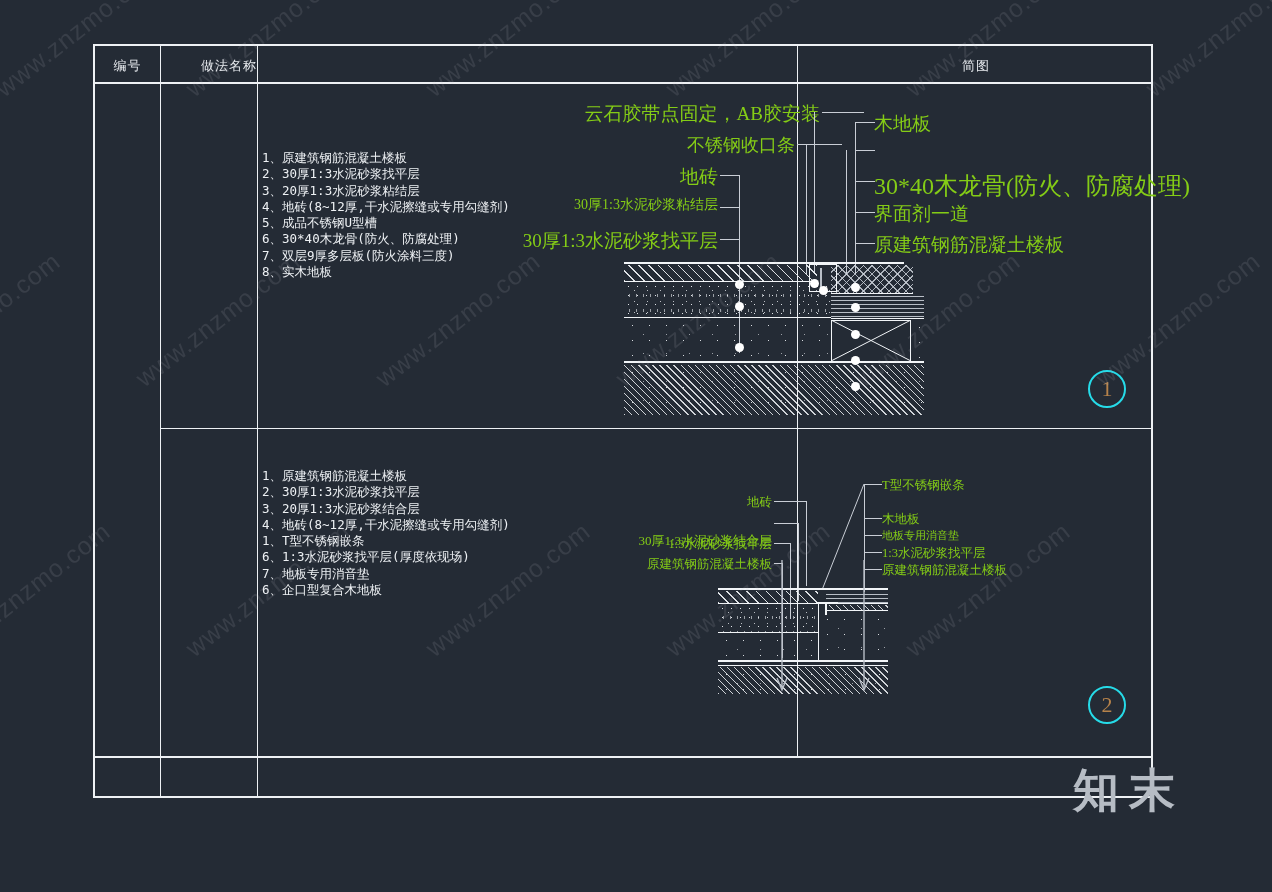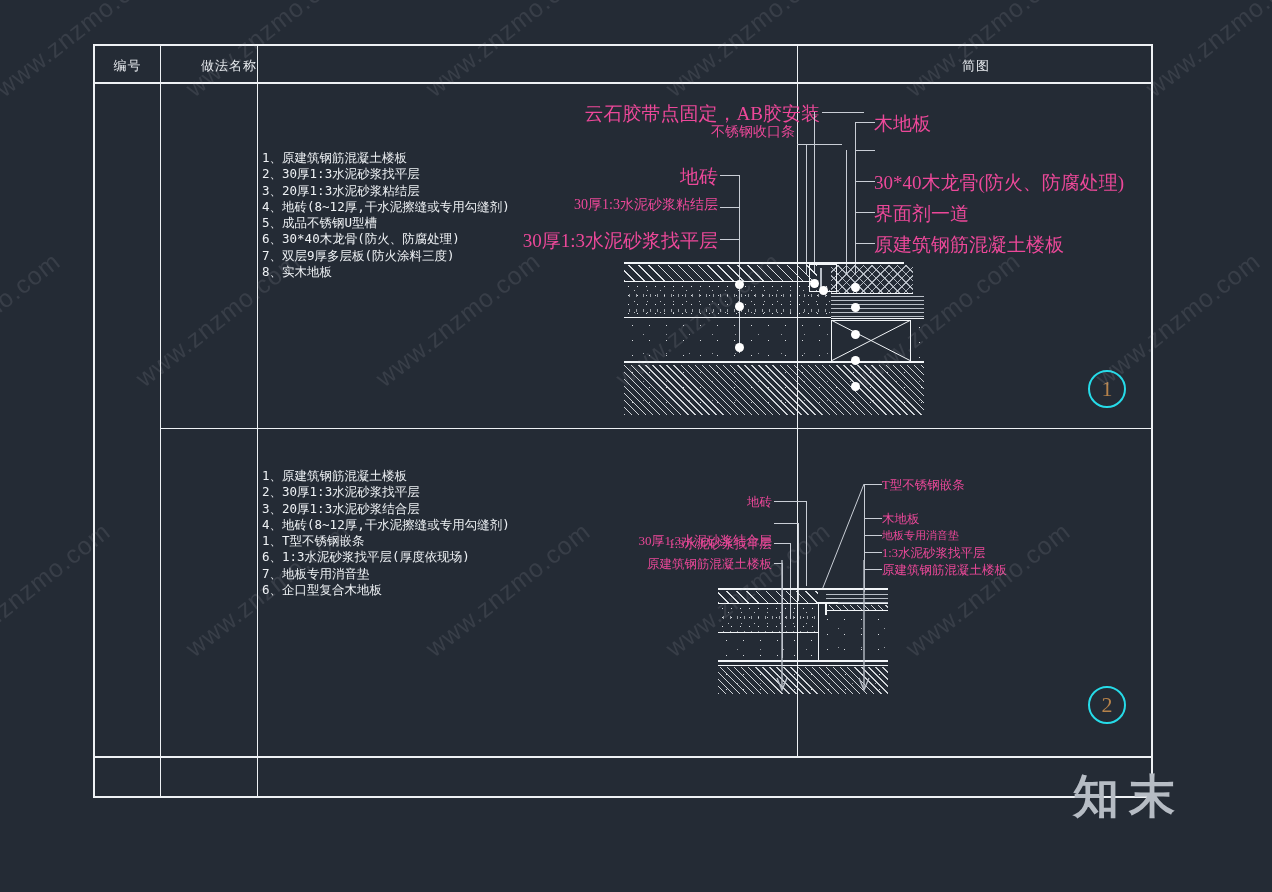--- a/index.html
+++ b/index.html
@@ -52,21 +52,21 @@
     font-size: 12.5px;
     line-height: 16.3px;
     white-space: nowrap;
     font-family: "DejaVu Sans Mono", monospace;
   }
   .spec-list div { letter-spacing: 0px; }
 
   
   .lbl {
     position: absolute;
-    color: #ec4899;
+    color: #84cc16;
     white-space: nowrap;
     font-family: "Liberation Serif", serif;
   }
   .lbl.r { transform: translateX(-100%); }
 
   .lead { position:absolute; background:#c9ced6; height:1px; }
   .leadv { position:absolute; background:#c9ced6; width:1px; }
 
   
   .dwg { position: absolute; }
@@ -182,21 +182,21 @@
     <div>5、成品不锈钢U型槽</div>
     <div>6、30*40木龙骨(防火、防腐处理)</div>
     <div>7、双层9厚多层板(防火涂料三度)</div>
     <div>8、实木地板</div>
   </div>
 
   <div class="lbl r" style="left:820px; top:101px; font-size:19px;">云石胶带点固定，AB胶安装</div>
   <div class="lead" style="left:822px; top:112px; width:42px;"></div>
   <div class="leadv" style="left:814px; top:112px; height:162px;"></div>
 
-  <div class="lbl r" style="left:795px; top:123px; font-size:14px;text-align:right;">不锈钢收口条</div>
+  <div class="lbl r" style="left:795px; top:133px; font-size:18px;text-align:right;">不锈钢收口条</div>
   <div class="lead" style="left:797px; top:144px; width:45px;"></div>
   <div class="leadv" style="left:806px; top:144px; height:130px;"></div>
 
   <div class="lbl r" style="left:718px; top:164px; font-size:19px;">地砖</div>
   <div class="lead" style="left:720px; top:175px; width:20px;"></div>
   <div class="leadv" style="left:739px; top:175px; height:95px;"></div>
 
   <div class="lbl r" style="left:718px; top:196px; font-size:14px;">30厚1:3水泥砂浆粘结层</div>
   <div class="lead" style="left:720px; top:207px; width:20px;"></div>
   <div class="leadv" style="left:739px; top:207px; height:88px;"></div>
@@ -204,21 +204,21 @@
   <div class="lbl r" style="left:718px; top:228px; font-size:19px;">30厚1:3水泥砂浆找平层</div>
   <div class="lead" style="left:720px; top:239px; width:20px;"></div>
   <div class="leadv" style="left:739px; top:239px; height:114px;"></div>
 
   <div class="lead" style="left:855px; top:122px; width:20px;"></div>
   <div class="lbl" style="left:874px; top:111px; font-size:19px;">木地板</div>
 
   <div class="lead" style="left:855px; top:150px; width:20px;"></div>
 
   <div class="lead" style="left:855px; top:181px; width:20px;"></div>
-  <div class="lbl" style="left:874px; top:170px; font-size:19px;">30*40木龙骨(防火、防腐处理)</div>
+  <div class="lbl" style="left:874px; top:170px; font-size:24px;">30*40木龙骨(防火、防腐处理)</div>
 
   <div class="lead" style="left:855px; top:212px; width:20px;"></div>
   <div class="lbl" style="left:874px; top:201px; font-size:19px;">界面剂一道</div>
 
   <div class="lead" style="left:855px; top:243px; width:20px;"></div>
   <div class="lbl" style="left:874px; top:232px; font-size:19px;">原建筑钢筋混凝土楼板</div>
 
   <div class="leadv" style="left:855px; top:122px; height:152px;"></div>
   <div class="leadv" style="left:846px; top:150px; height:125px;"></div>
 
@@ -380,15 +380,15 @@
     <div class="wm" style="left:850px; top:370px;">www.znzmo.com</div>
     <div class="wm" style="left:1090px; top:370px;">www.znzmo.com</div>
 
     <div class="wm" style="left:-60px; top:640px;">www.znzmo.com</div>
     <div class="wm" style="left:180px; top:640px;">www.znzmo.com</div>
     <div class="wm" style="left:420px; top:640px;">www.znzmo.com</div>
     <div class="wm" style="left:660px; top:640px;">www.znzmo.com</div>
     <div class="wm" style="left:900px; top:640px;">www.znzmo.com</div>
   </div>
 
-  <div class="logo-zm" style="left:1073px; top:760px;margin-top:6px;">知末</div>
+  <div class="logo-zm" style="left:1073px; top:760px;">知末</div>
 
 </div>
 
 </body></html>

